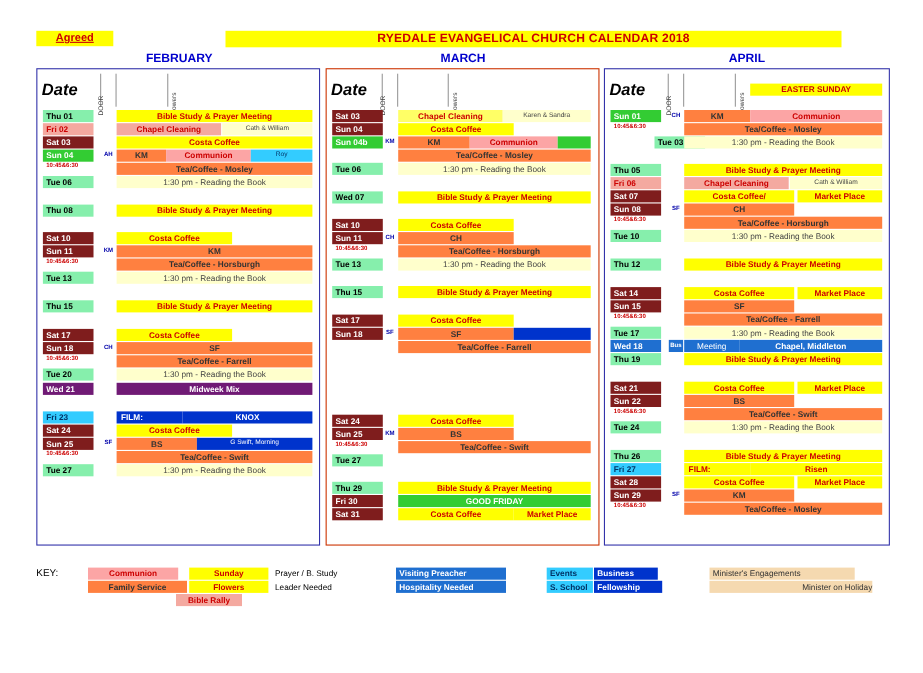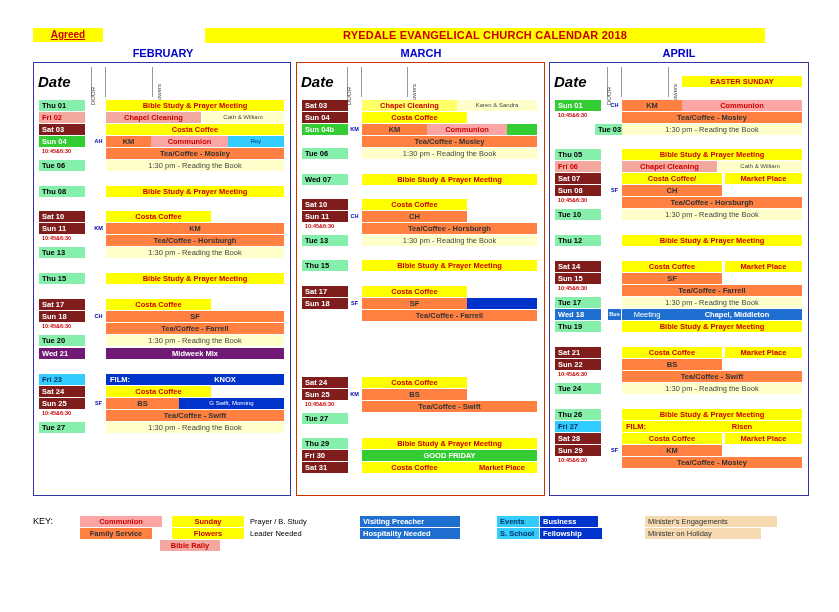--- a/index.html
+++ b/index.html
@@ -344,35 +344,35 @@
     <div class="d c-red" style="left:5px;top:382px;">Sun 29</div>
     <div class="door" style="left:58px;top:382px;">SF</div>
     <div class="ev c-orange" style="left:72px;top:382px;width:100px;">KM</div>
     <div class="sub" style="left:5px;top:393px;">10:45&amp;6:30</div>
     <div class="ev c-orange" style="left:72px;top:394px;width:180px;">Tea/Coffee - Mosley</div>
   </div>
 
   <div class="keylabel">KEY:</div>
 
   <div class="kbox c-lgreen" style="left:80px;top:516px;width:82px;">Communion</div>
-  <div class="kbox c-orange" style="left:80px;top:528px;width:72px;">Family Service</div>
+  <div class="kbox c-orange" style="left:80px;top:528px;width:90px;">Family Service</div>
 
   <div class="kbox c-yellow" style="left:172px;top:516px;width:72px;">Sunday</div>
   <div class="kbox c-yellow" style="left:172px;top:528px;width:72px;">Flowers</div>
   <div class="kbox c-pink" style="left:160px;top:540px;width:60px;">Bible Rally</div>
 
   <div class="ktext" style="left:250px;top:516px;">Prayer / B. Study</div>
   <div class="ktext" style="left:250px;top:528px;">Leader Needed</div>
 
   <div class="kbox c-tealblue" style="left:360px;top:516px;width:100px;text-align:left;padding-left:3px;">Visiting Preacher</div>
   <div class="kbox c-tealblue" style="left:360px;top:528px;width:100px;text-align:left;padding-left:3px;">Hospitality Needed</div>
 
   <div class="kbox c-cyan" style="left:497px;top:516px;width:42px;text-align:left;padding-left:3px;">Events</div>
   <div class="kbox c-cyan" style="left:497px;top:528px;width:42px;text-align:left;padding-left:3px;">S. School</div>
 
   <div class="kbox c-blue" style="left:540px;top:516px;width:58px;text-align:left;padding-left:3px;">Business</div>
   <div class="kbox c-blue" style="left:540px;top:528px;width:62px;text-align:left;padding-left:3px;">Fellowship</div>
 
   <div class="kbox c-tan" style="left:645px;top:516px;width:132px;text-align:left;padding-left:3px;font-weight:normal;">Minister's Engagements</div>
-  <div class="kbox c-tan" style="left:645px;top:528px;width:116px;text-align:left;padding-left:3px;font-weight:normal;">Minister on Holiday</div>
+  <div class="kbox c-tan" style="left:645px;top:528px;width:148px;text-align:right;padding-left:3px;font-weight:normal;">Minister on Holiday</div>
 
 
 </div>
 
 </body></html>

